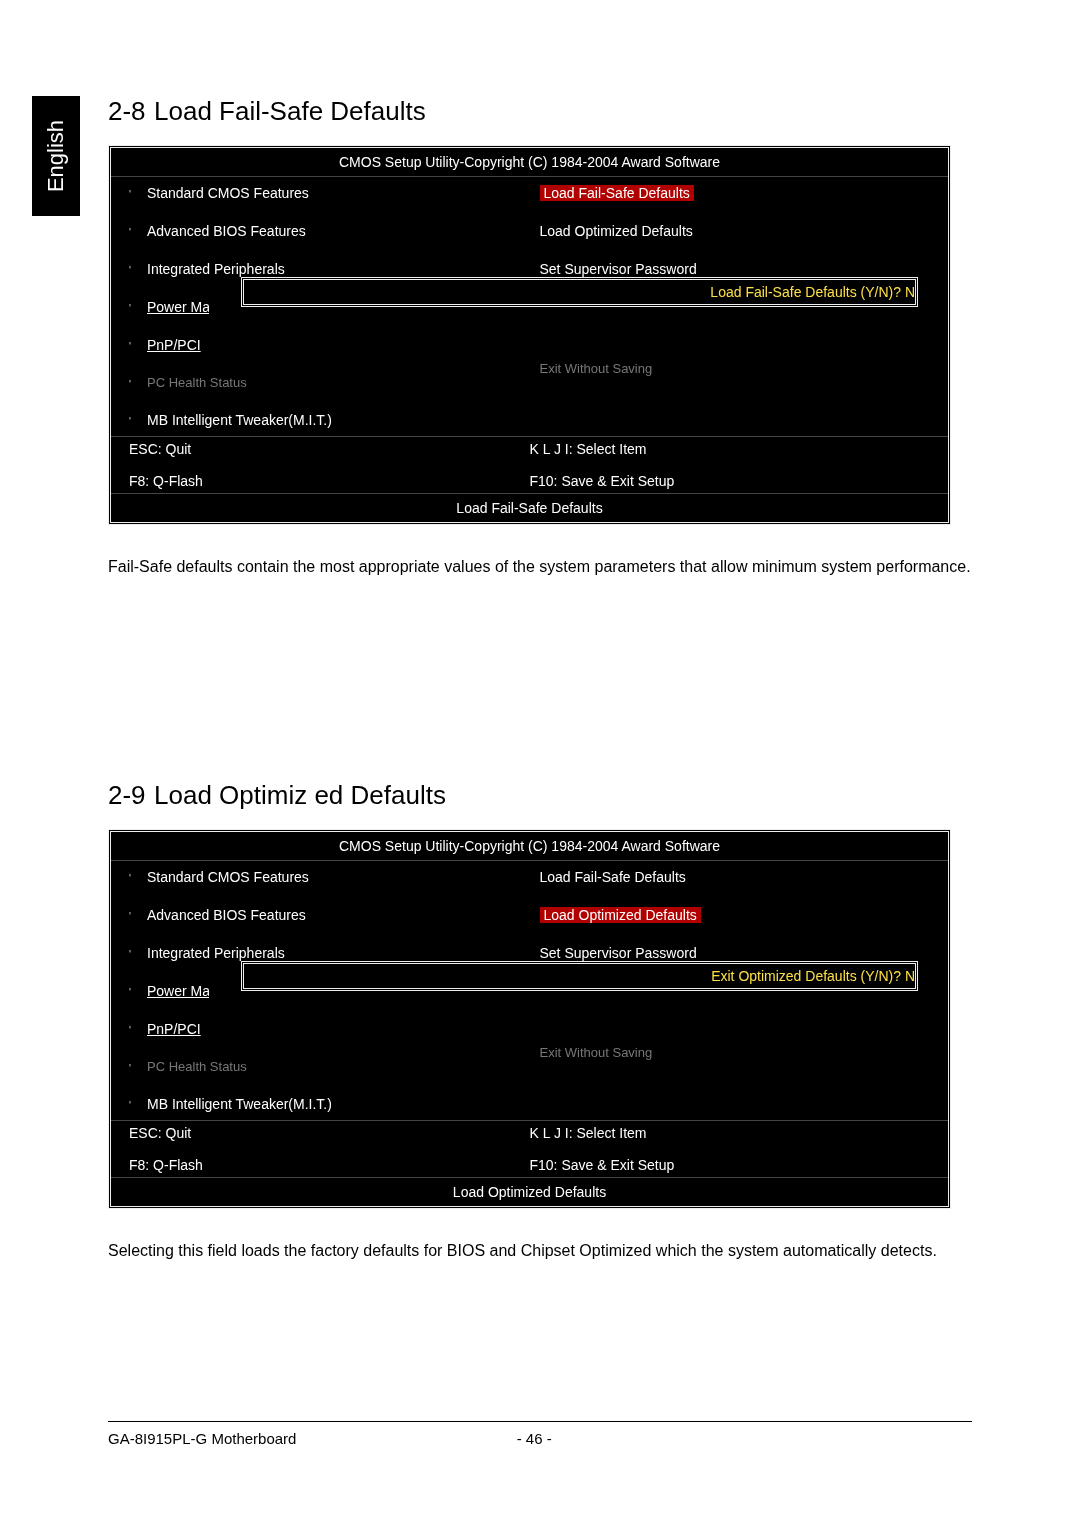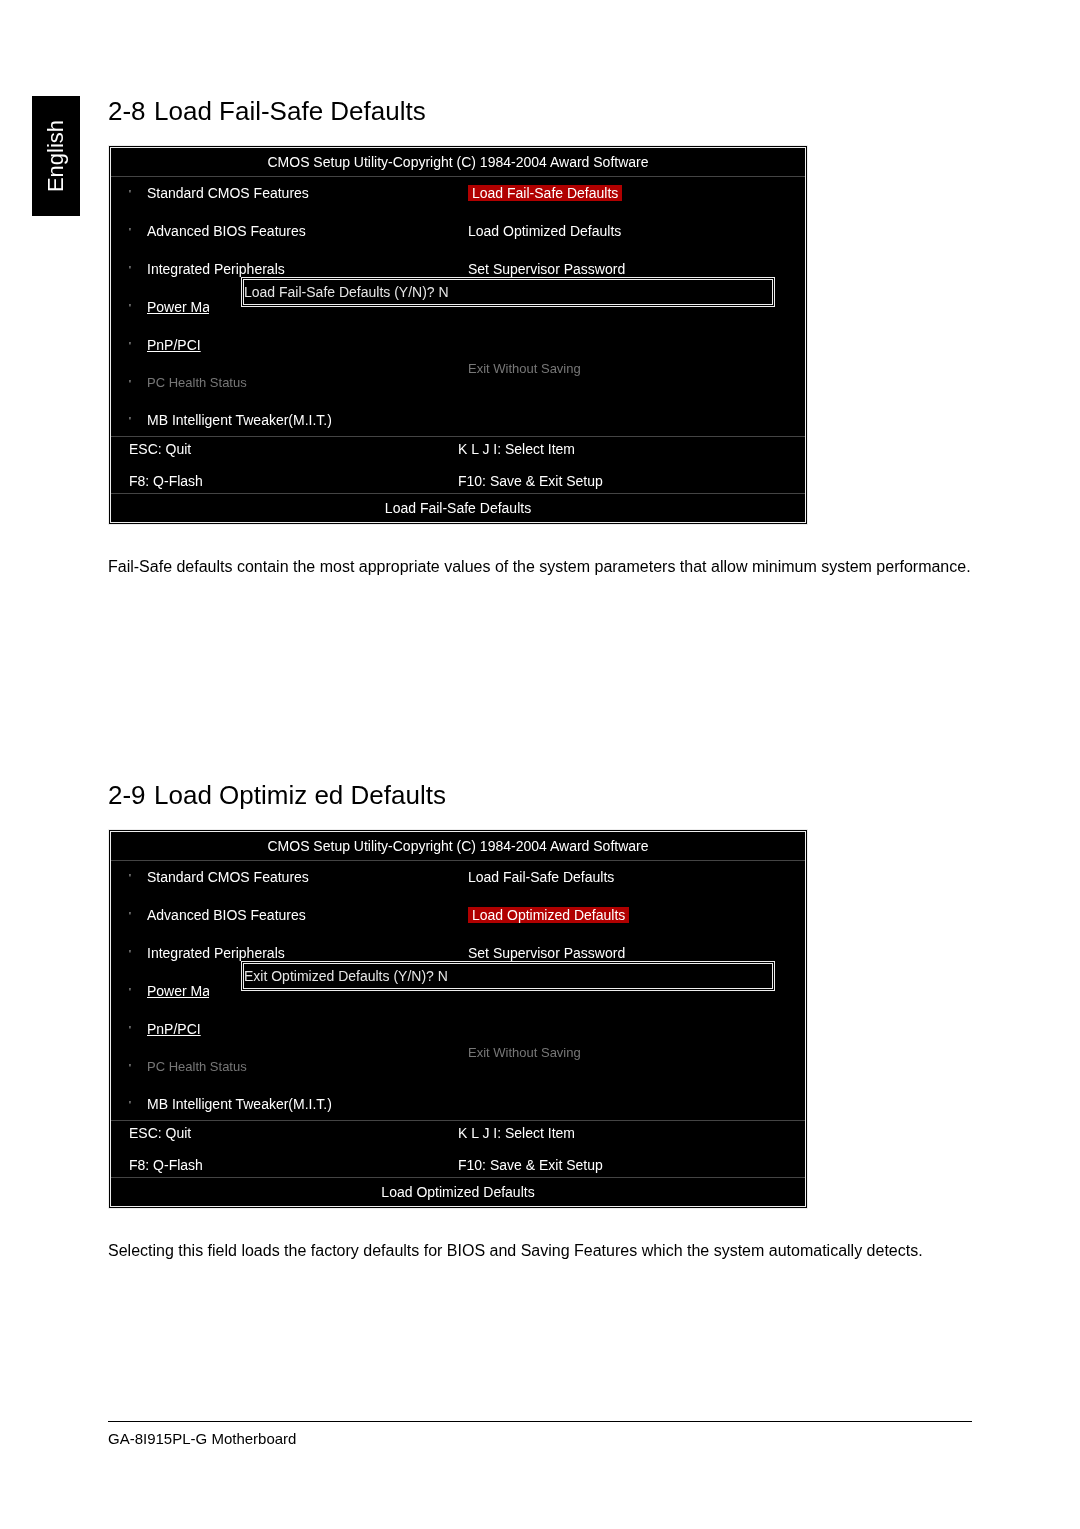--- a/index.html
+++ b/index.html
@@ -31,21 +31,21 @@
     font-size: 26px;
     font-weight: 400;
     margin-bottom: 18px;
     display: flex;
   }
   .sec-heading .num { min-width: 46px; }
   .bios-box {
     border: 3px double #eee;
     background: #000;
     color: #fff;
-    width: 700px;
+    width: 843px;
     margin-bottom: 28px;
     font-size: 14px;
     position: relative;
   }
   .bios-title {
     text-align: center;
     padding: 6px 0;
     border-bottom: 1px solid #444;
     background: #000;
     font-size: 14px;
@@ -94,40 +94,40 @@
     padding: 6px 0;
     border-top: 1px solid #444;
   }
   .popup {
     position: absolute;
     left: 130px;
     right: 30px;
     top: 100px;
     border: 3px double #eee;
     background: #000;
-    color: #e5e5e5;
-    text-align: left;
+    color: #fde047;
+    text-align: right;
     padding: 4px 0;
     font-size: 14px;
     z-index: 5;
   }
   .body-text {
     font-size: 16px;
     line-height: 1.7;
     margin-bottom: 200px;
     text-align: justify;
   }
   .body-text.last { margin-bottom: 0; }
   .page-footer {
     position: absolute;
     left: 108px;
     right: 108px;
     bottom: 82px;
     display: flex;
-    justify-content: space-between;
+    justify-content: center;
     font-size: 15px;
     padding-top: 8px;
     border-top: 1px solid #000;
   }
   .page-footer .pg { flex: 1; text-align: center; margin-left:-200px;}
   .cut { overflow: hidden; max-width: 62px; white-space: nowrap; display: inline-block; vertical-align: bottom; text-decoration: underline; }
 </style>
 </head>
 <body>
 
@@ -216,20 +216,21 @@
         <span>F8: Q-Flash</span>
       </div>
       <div class="fcol">
         <span>K L J I: Select Item</span>
         <span>F10: Save &amp; Exit Setup</span>
       </div>
     </div>
     <div class="bios-footer2">Load Optimized Defaults</div>
   </div>
 
-  <p class="body-text last">Selecting this field loads the factory defaults for BIOS and Saving Features which the system automatically detects.</p>
+  <p class="body-text last">Selecting this field loads the factory defaults for BIOS and Chipset Optimized which the system automatically detects.</p>
 
   <div class="page-footer">
     <span>GA-8I915PL-G Motherboard</span>
+    <span class="pg">- 46 -</span>
     <span></span>
   </div>
 
 </div>
 
 </body></html>

